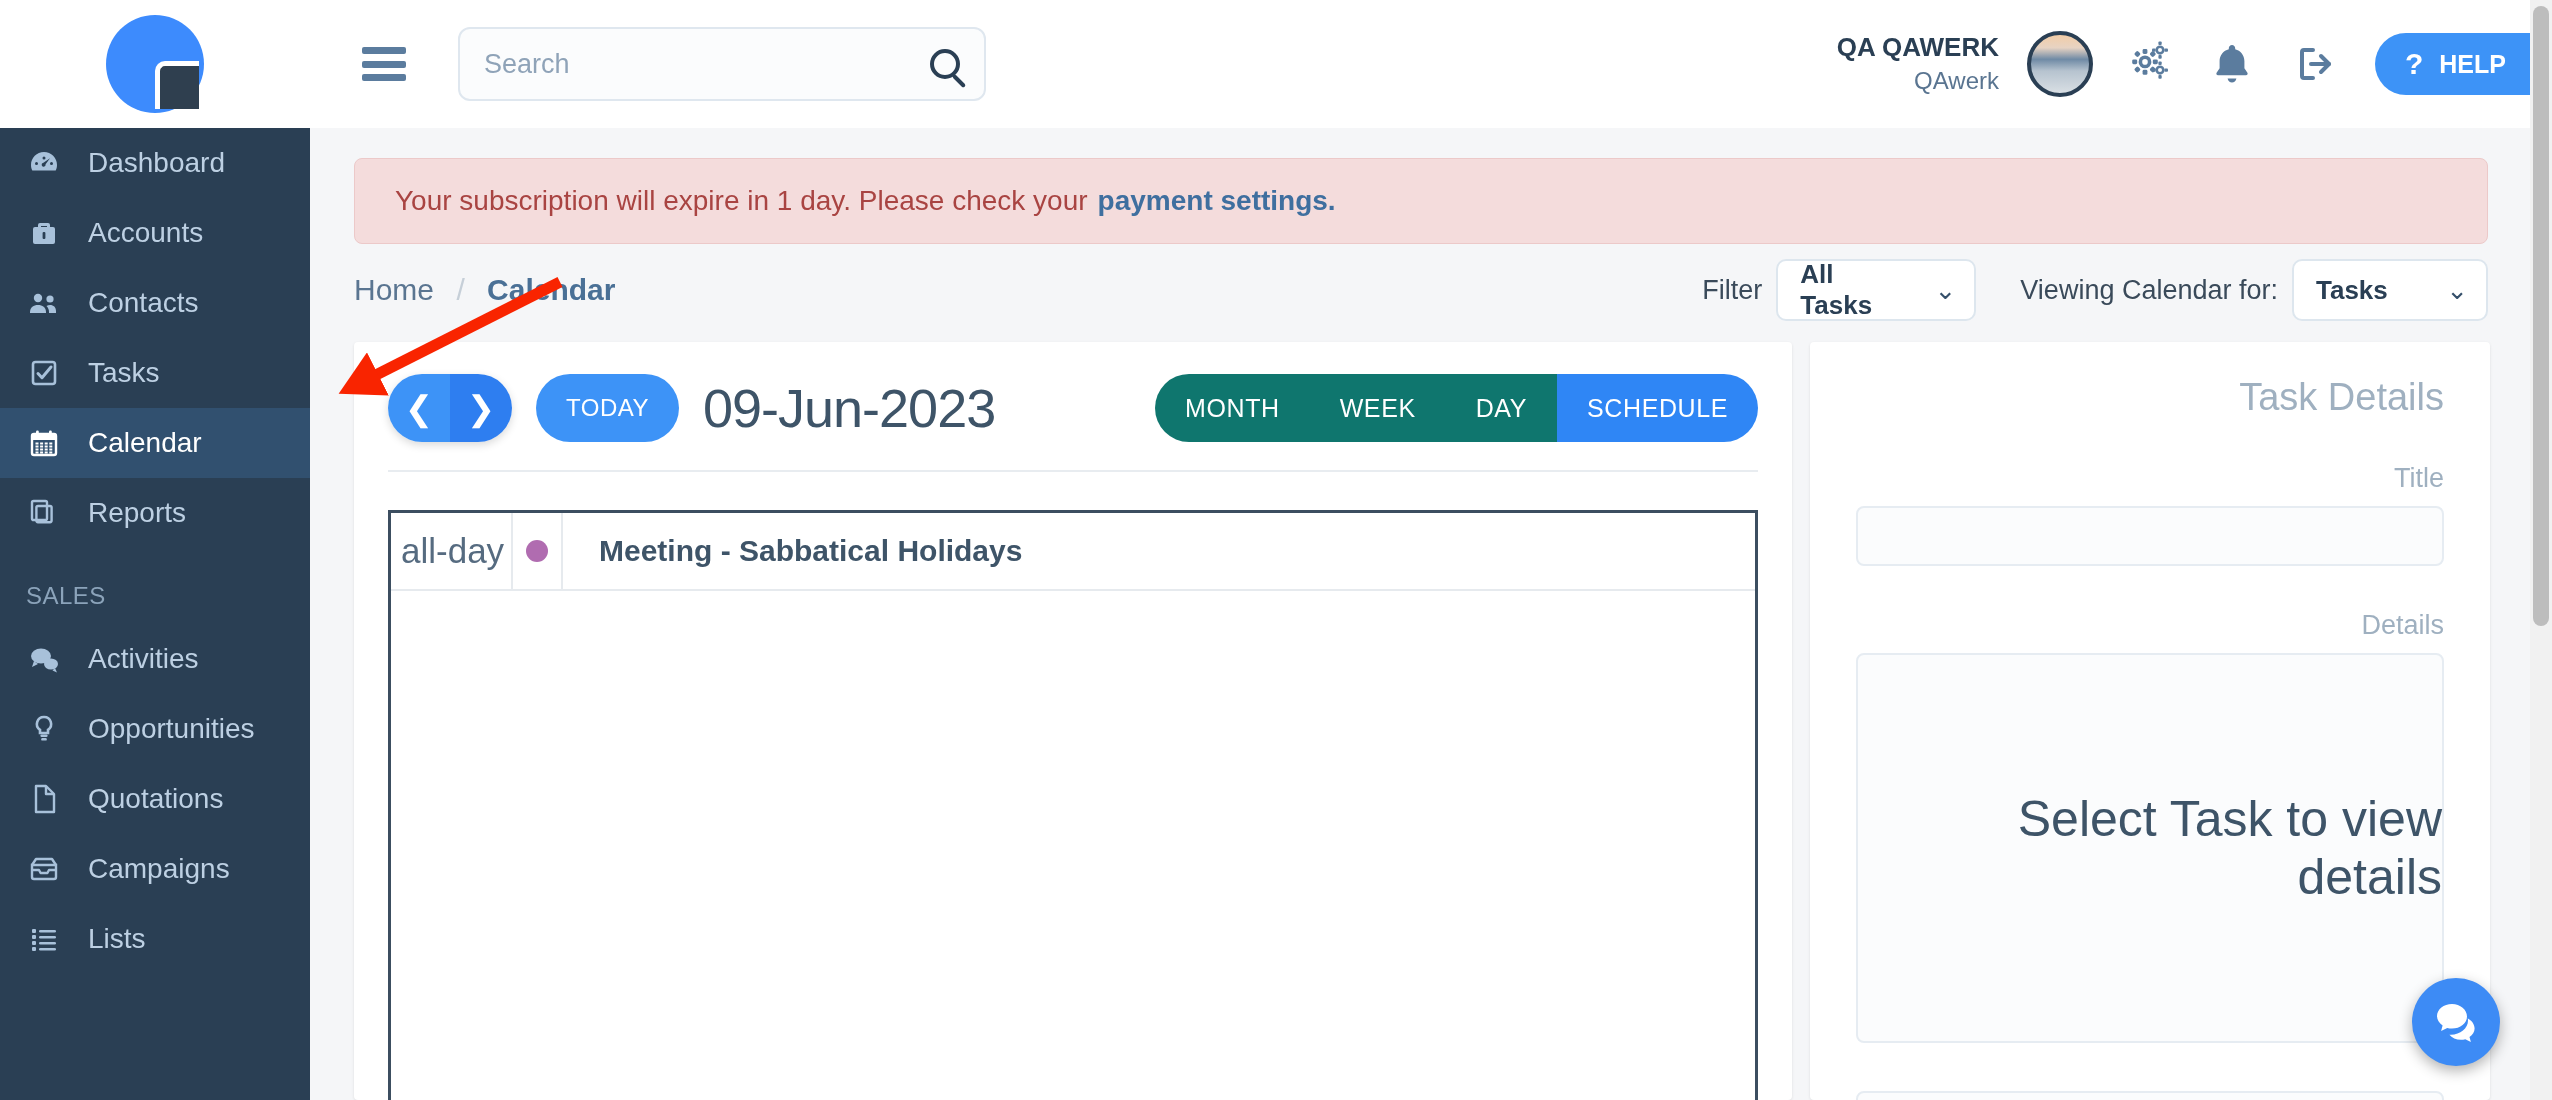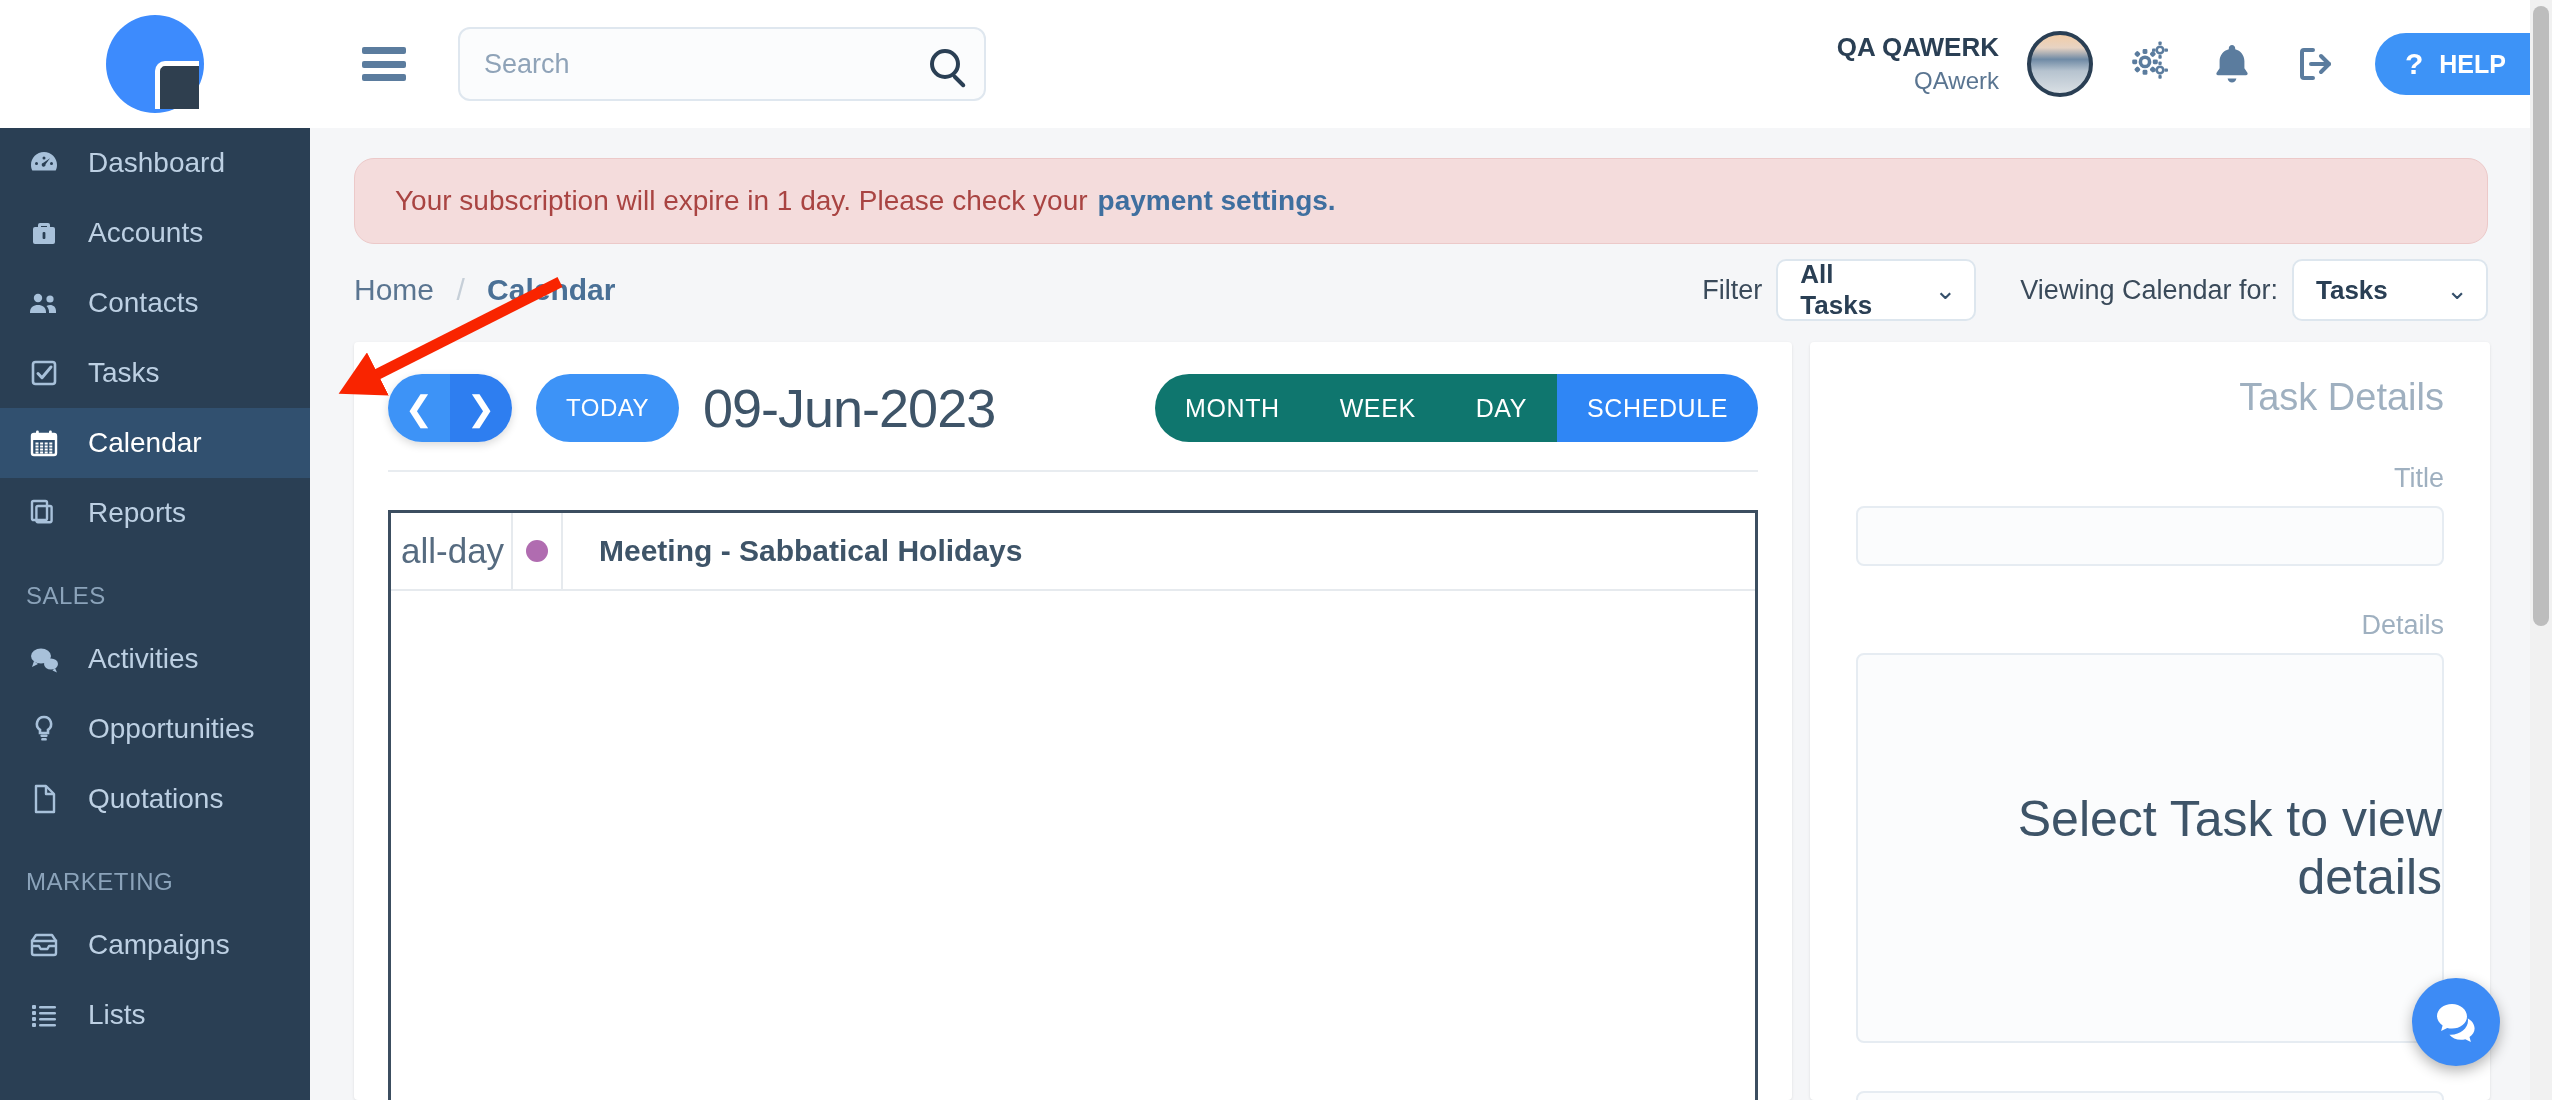--- a/index.html
+++ b/index.html
@@ -130,21 +130,21 @@
     position: absolute; left: 310px; top: 128px;
     width: 2222px; height: 972px;
     background: #f5f6f8;
     overflow: hidden;
   }
   #alert {
     margin: 30px 44px 0 44px;
     height: 86px;
     background: #f4dcdc;
     border: 1px solid #ecc9c9;
-    border-radius: 20px;
+    border-radius: 8px;
     display: flex; align-items: center;
     padding-left: 40px;
     font-size: 28px; color: #a94442;
   }
   #alert a { color: #3f6f9f; font-weight: bold; text-decoration: none; margin-left: 10px; }
 
   #subhead {
     margin: 0 44px; height: 92px;
     display: flex; align-items: center;
   }
@@ -371,21 +371,20 @@
       </div>
       <div class="nav-item">
         <span class="nav-icon">
           <svg width="36" height="36" viewBox="0 0 36 36" fill="none">
             <path d="M10 5h10l8 8v18H10z" fill="none" stroke="currentColor" stroke-width="2.4" stroke-linejoin="round"></path>
             <path d="M20 5v8h8" fill="none" stroke="currentColor" stroke-width="2.4" stroke-linejoin="round"></path>
           </svg>
         </span>
         <span class="nav-label">Quotations</span>
       </div>
-      <div class="nav-section">MARKETING</div>
       <div class="nav-item">
         <span class="nav-icon">
           <svg width="36" height="36" viewBox="0 0 36 36" fill="none">
             <path d="M6 14h24v12a2 2 0 0 1-2 2H8a2 2 0 0 1-2-2V14z" fill="none" stroke="currentColor" stroke-width="2.4"></path>
             <path d="M6 14l4-6h16l4 6" fill="none" stroke="currentColor" stroke-width="2.4" stroke-linejoin="round"></path>
             <path d="M6 19h7l1.6 3h6.8l1.6-3h7" fill="none" stroke="currentColor" stroke-width="2.4" stroke-linejoin="round"></path>
           </svg>
         </span>
         <span class="nav-label">Campaigns</span>
       </div>

